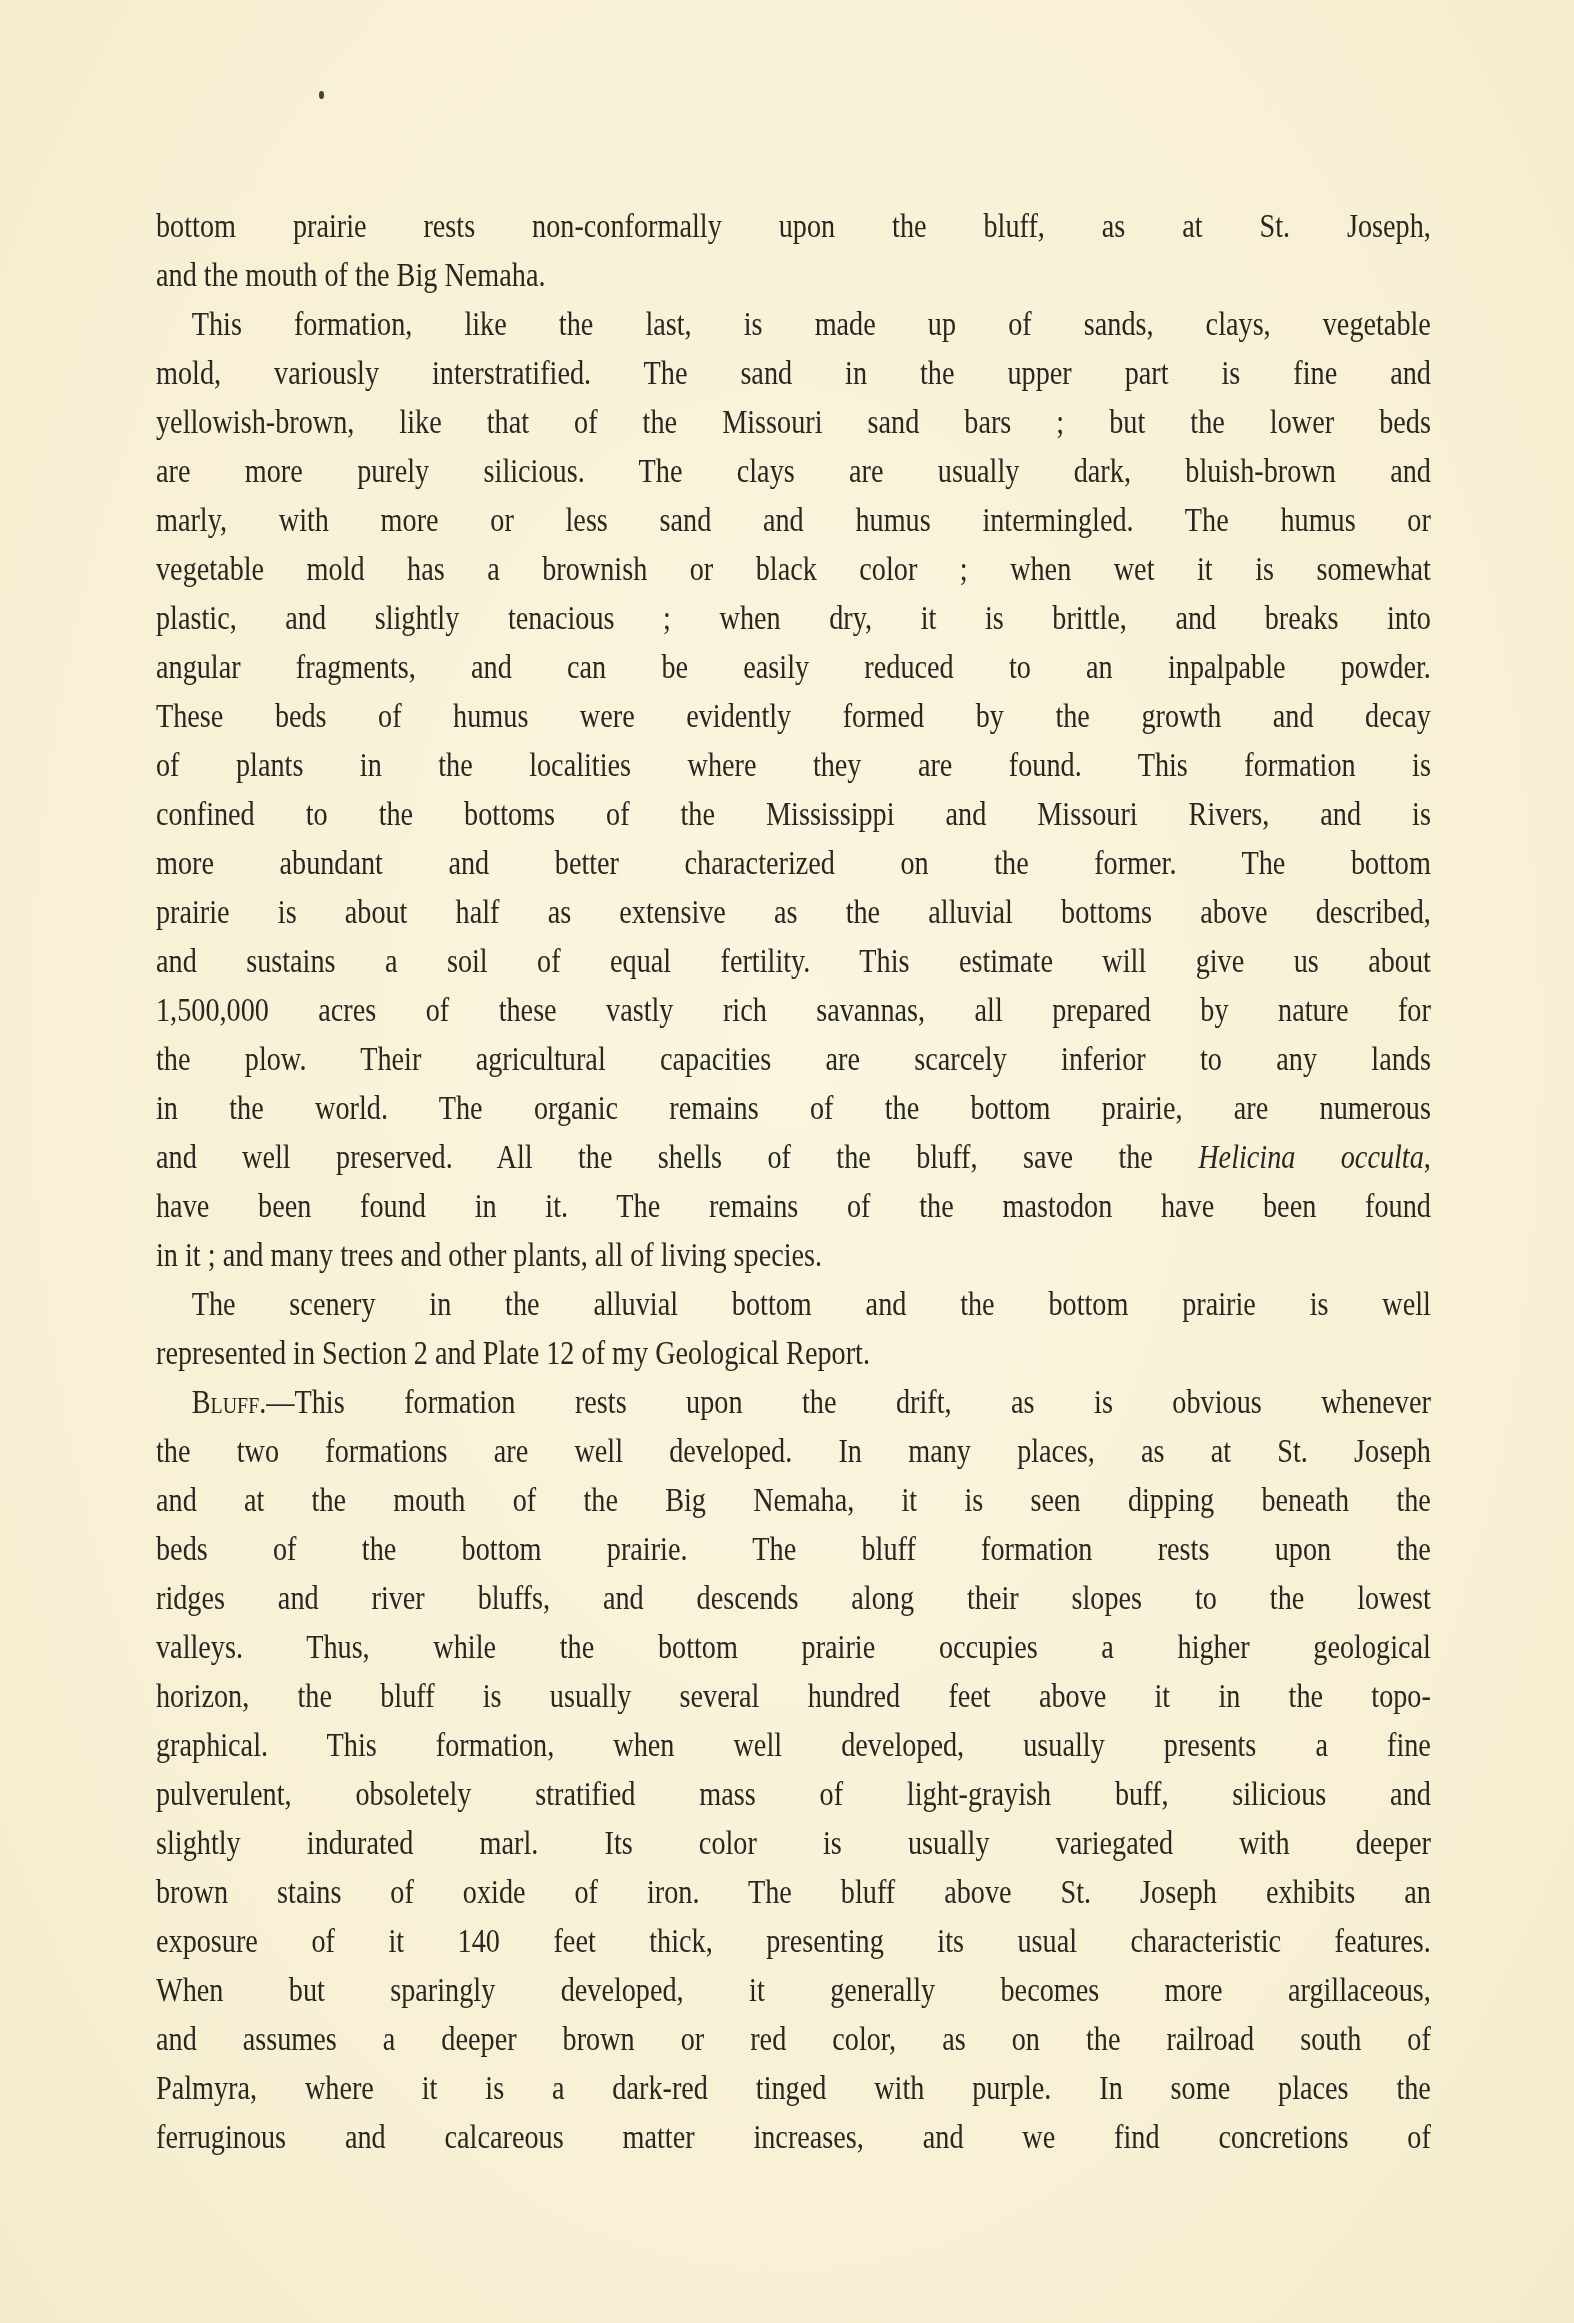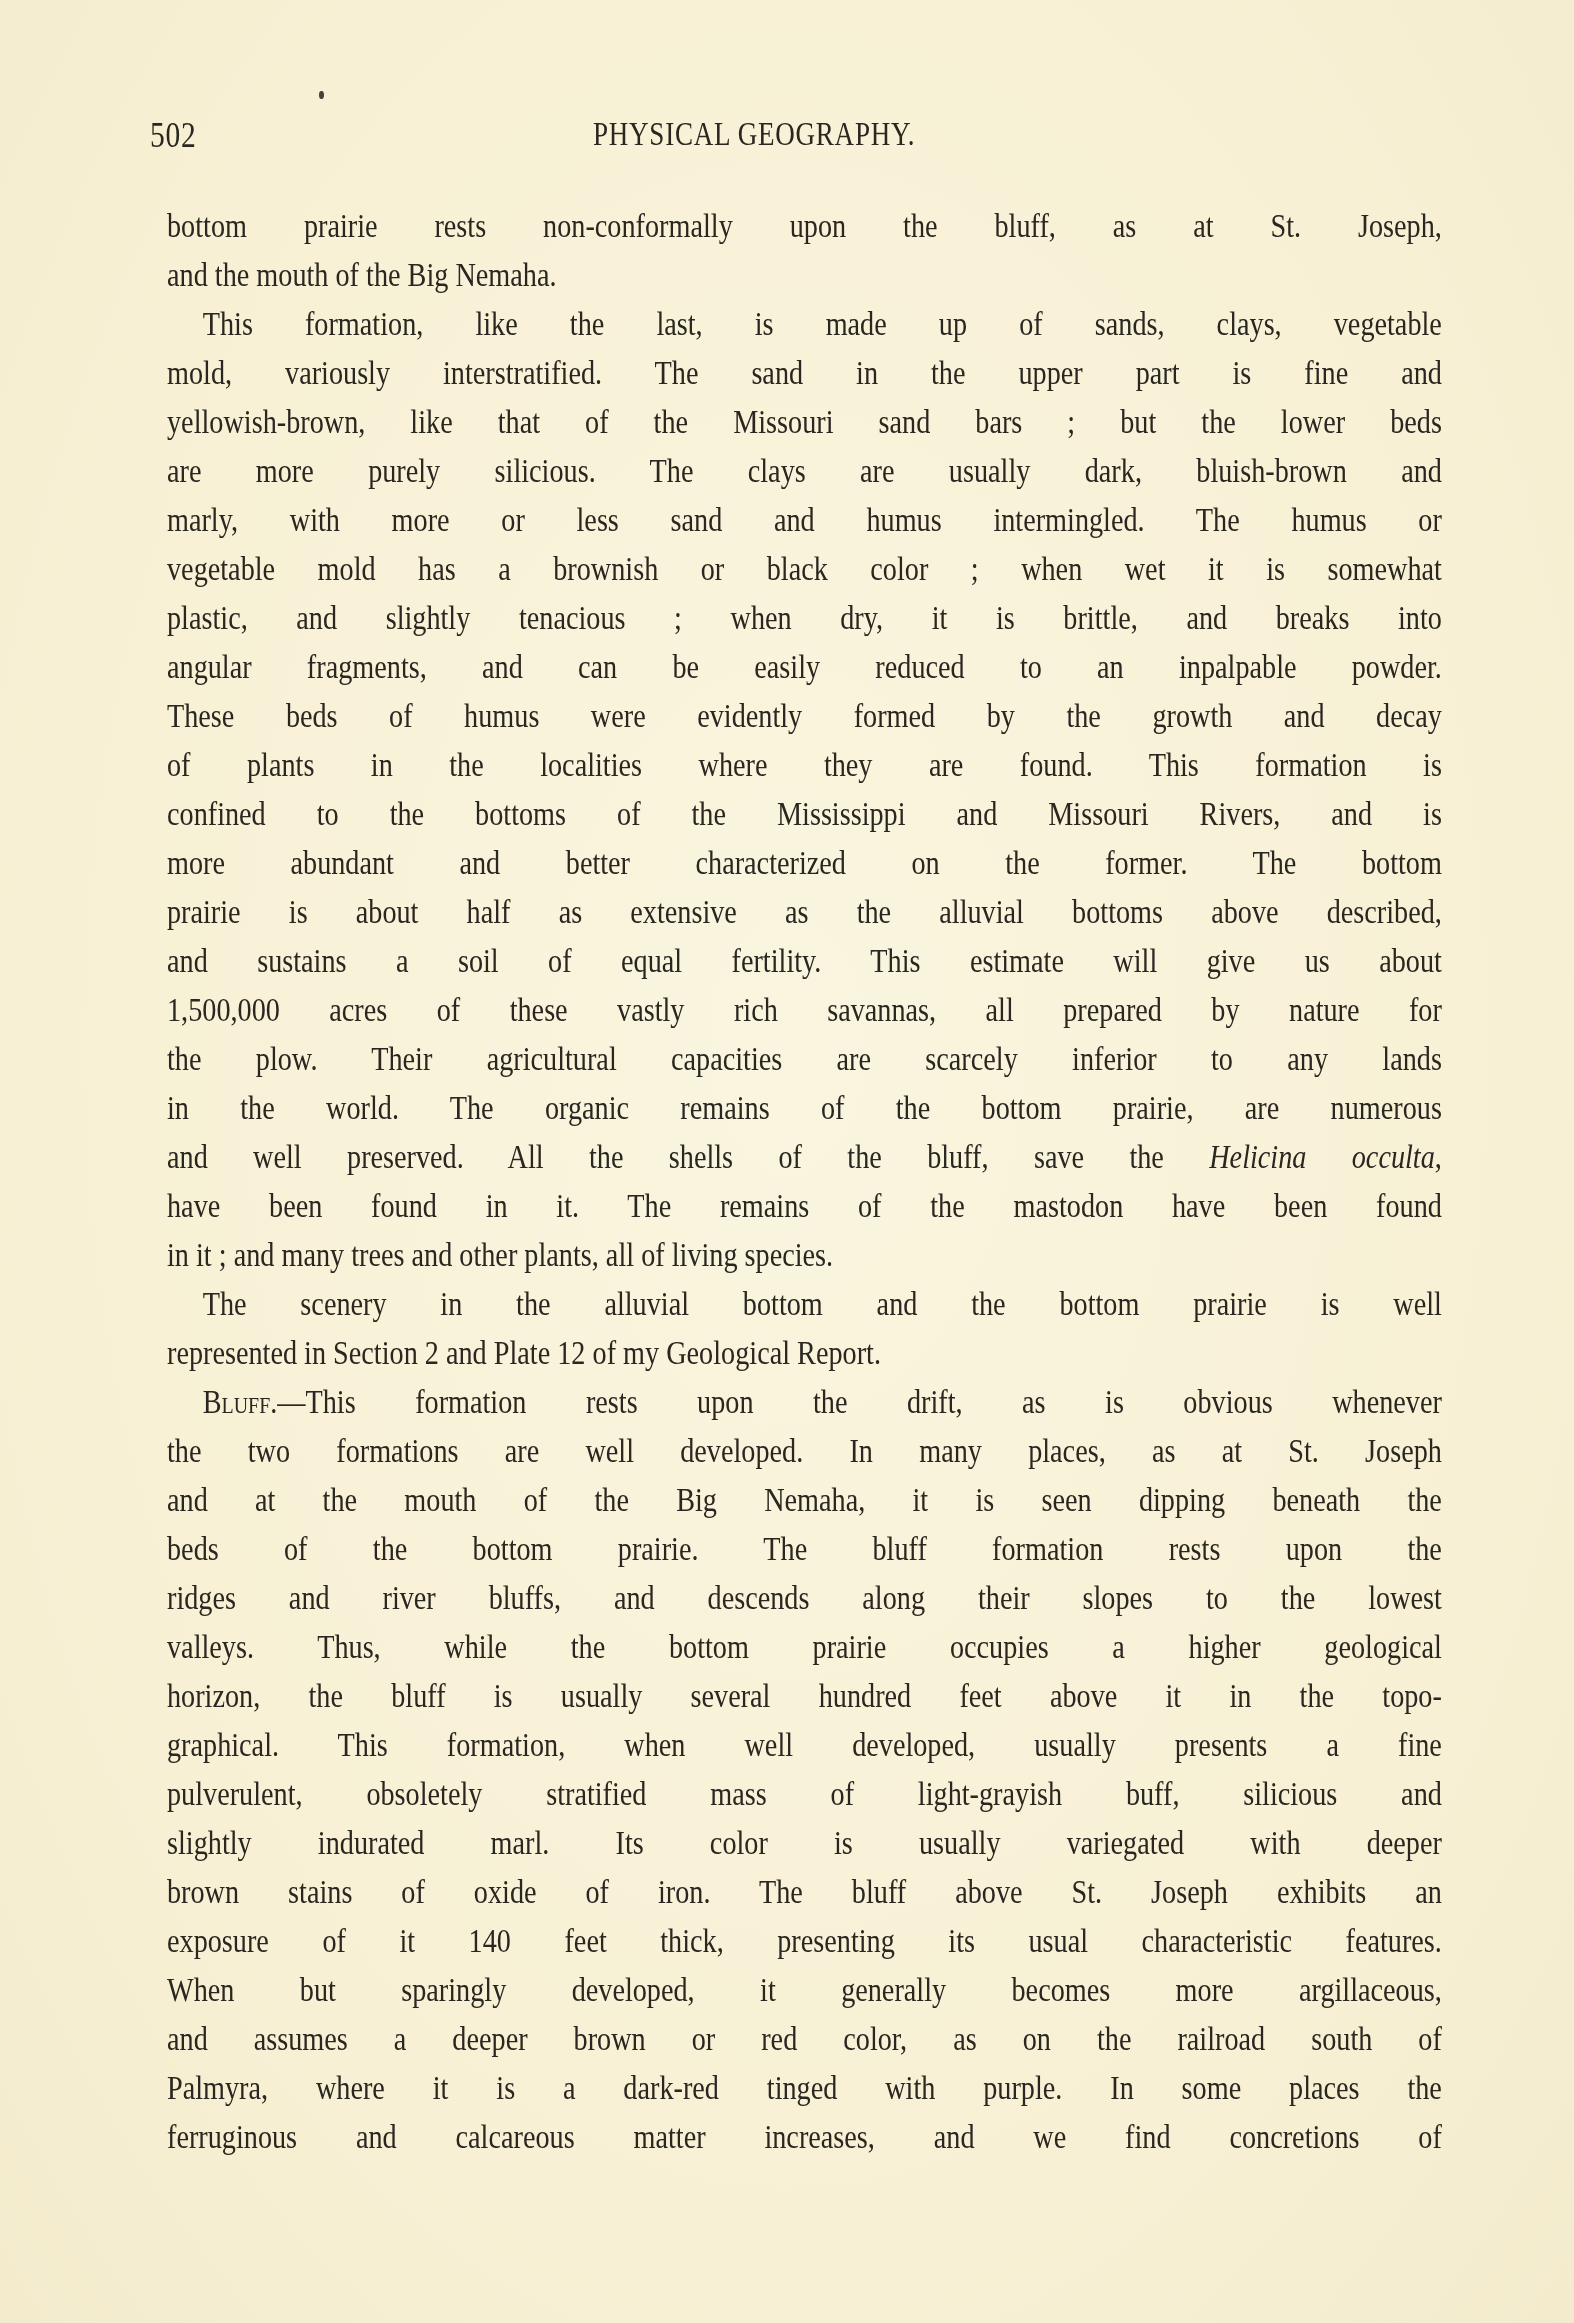--- a/index.html
+++ b/index.html
@@ -53,21 +53,21 @@
       position: absolute;
       left: 319px;
       top: 91px;
       width: 4.5px;
       height: 8.1px;
       background: #4a4136;
       border-radius: 50%;
     }
     .body-text {
       position: absolute;
-      left: 167px;
+      left: 156px;
       top: 201px;
       width: 1276px;
     }
     .line {
       height: 49px;
       line-height: 49px;
       font-size: 34px;
       white-space: nowrap;
       text-align: justify;
       text-align-last: justify;
@@ -88,24 +88,20 @@
     .smallcaps {
       font-variant: small-caps;
     }
   </style>
 </head>
 <body>
 
 <div class="page">
   <div class="speck"></div>
 
-  <div class="running-head">
-    <span class="page-number">502</span>
-    <span class="running-title">PHYSICAL GEOGRAPHY.</span>
-  </div>
 
   <div class="body-text" id="body-text">
       <div class="line"><span>bottom prairie rests non-conformally upon the bluff, as at St. Joseph,</span></div>
       <div class="line last"><span>and the mouth of the Big Nemaha.</span></div>
       <div class="line indent"><span>This formation, like the last, is made up of sands, clays, vegetable</span></div>
       <div class="line"><span>mold, variously interstratified.  The sand in the upper part is fine and</span></div>
       <div class="line"><span>yellowish-brown, like that of the Missouri sand bars ; but the lower beds</span></div>
       <div class="line"><span>are more purely silicious.  The clays are usually dark, bluish-brown and</span></div>
       <div class="line"><span>marly, with more or less sand and humus intermingled.  The humus or</span></div>
       <div class="line"><span>vegetable mold has a brownish or black color ;  when wet it is somewhat</span></div>

